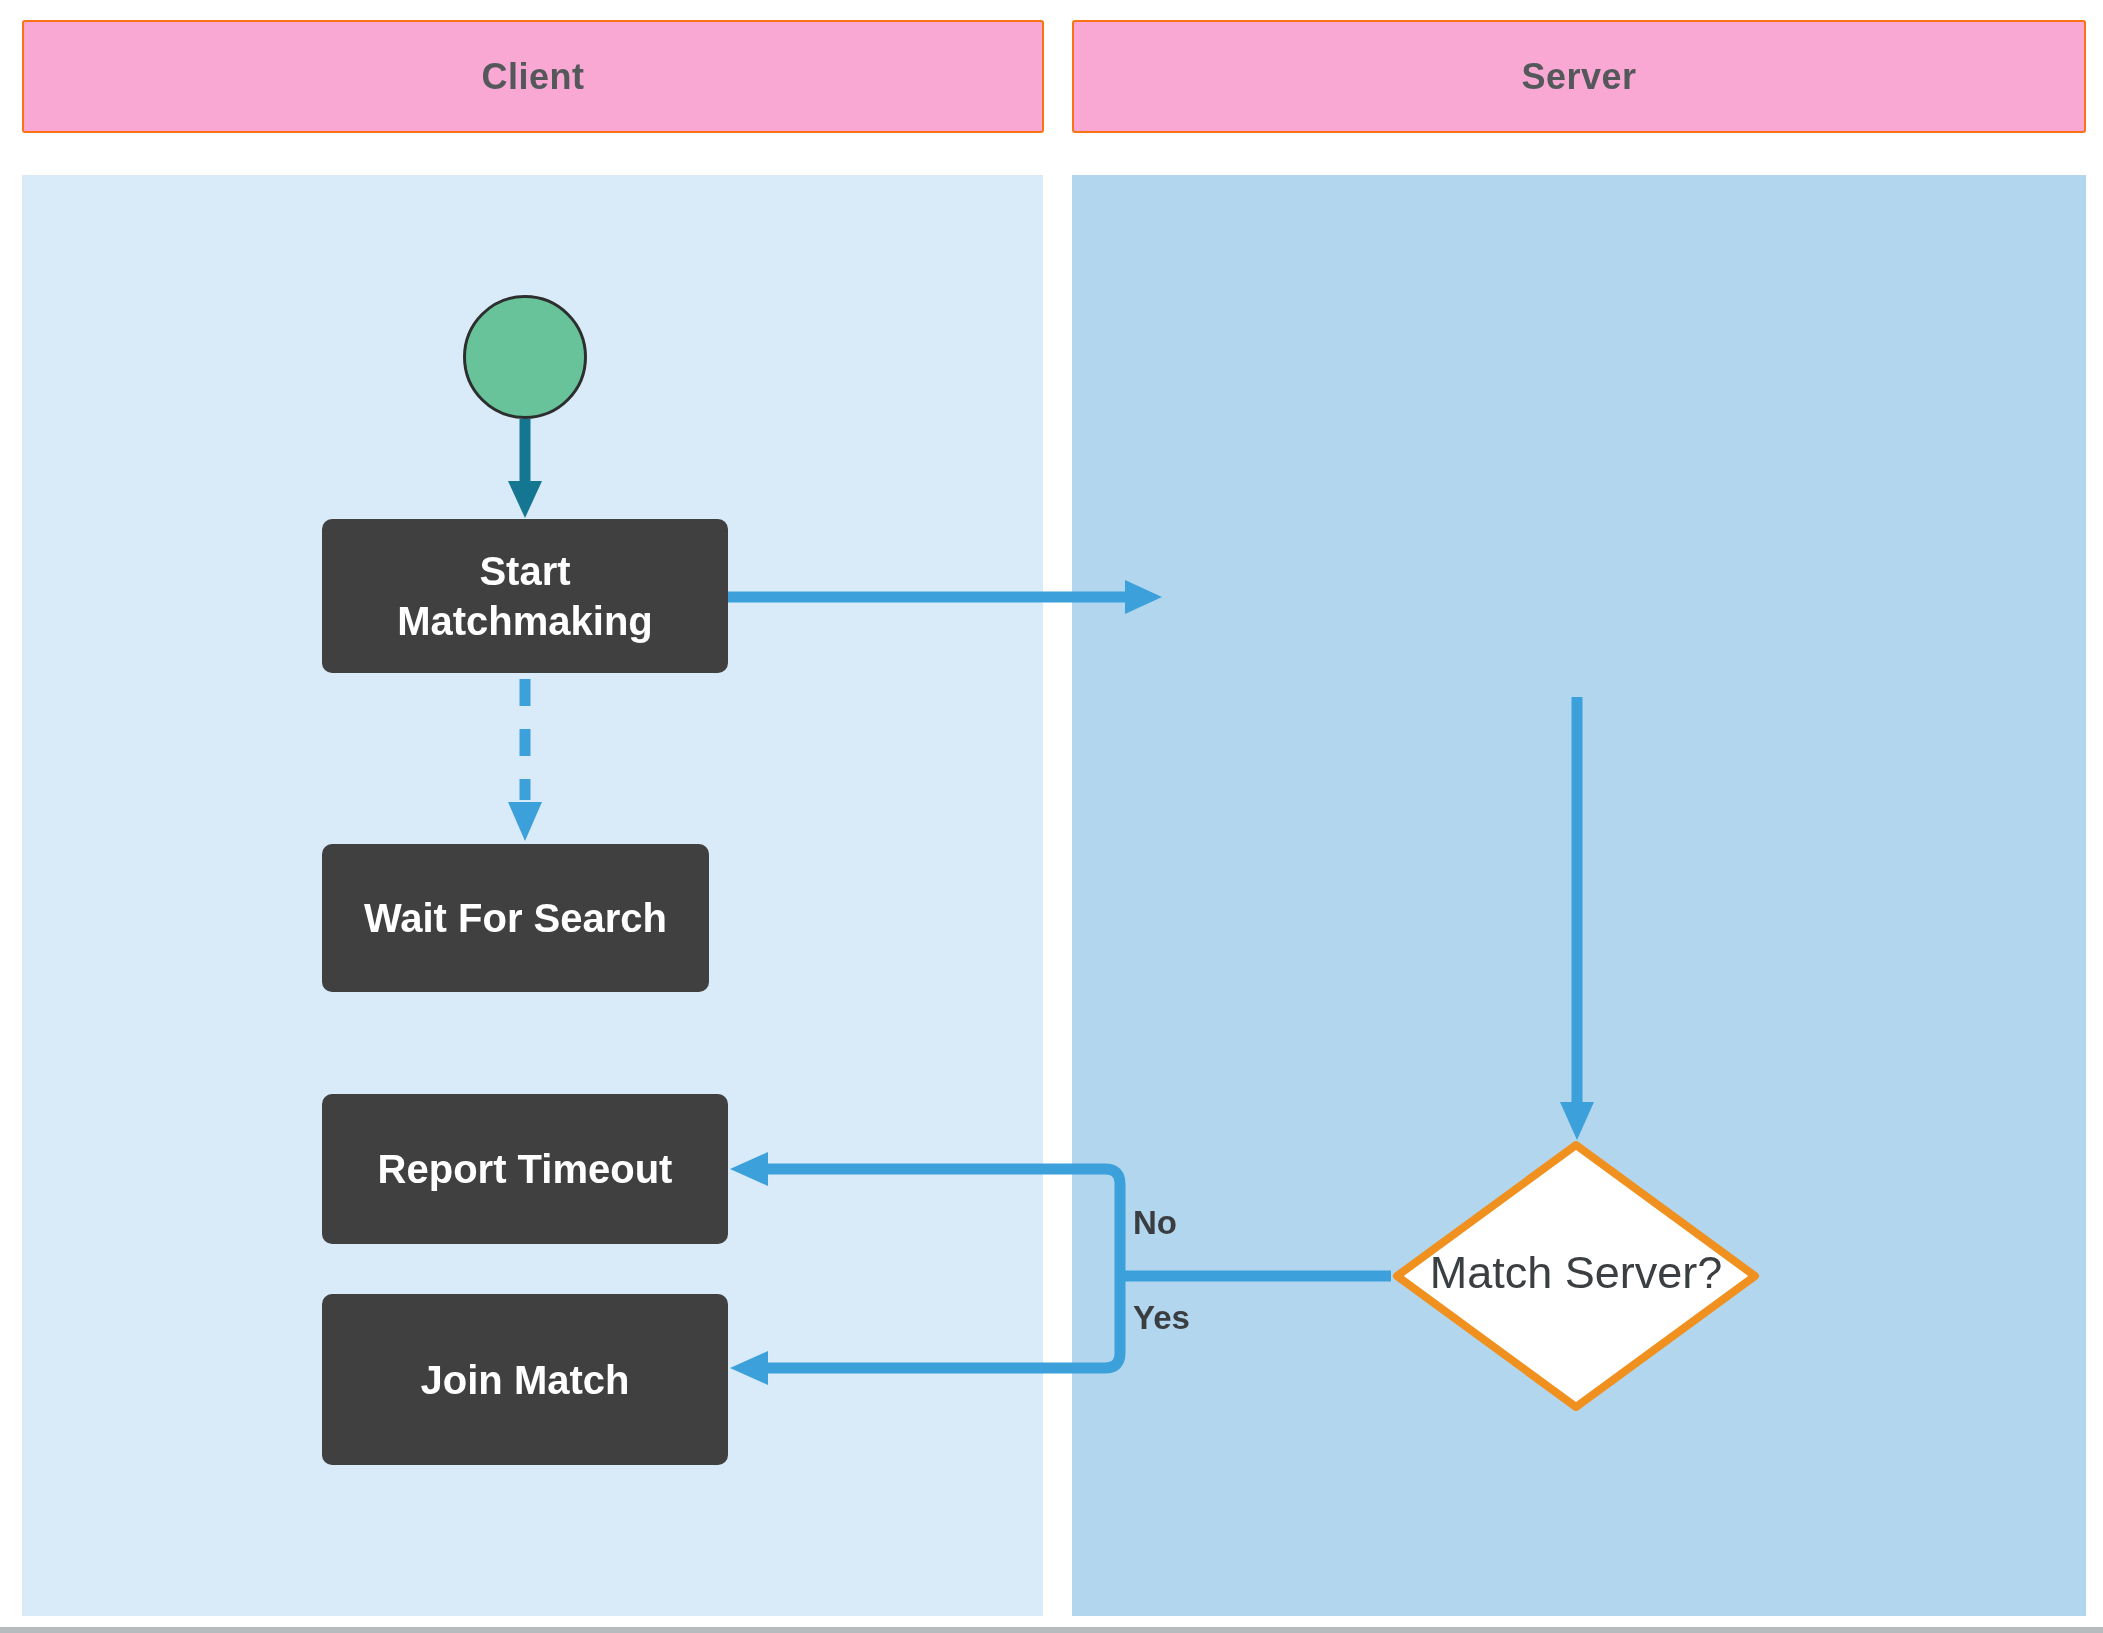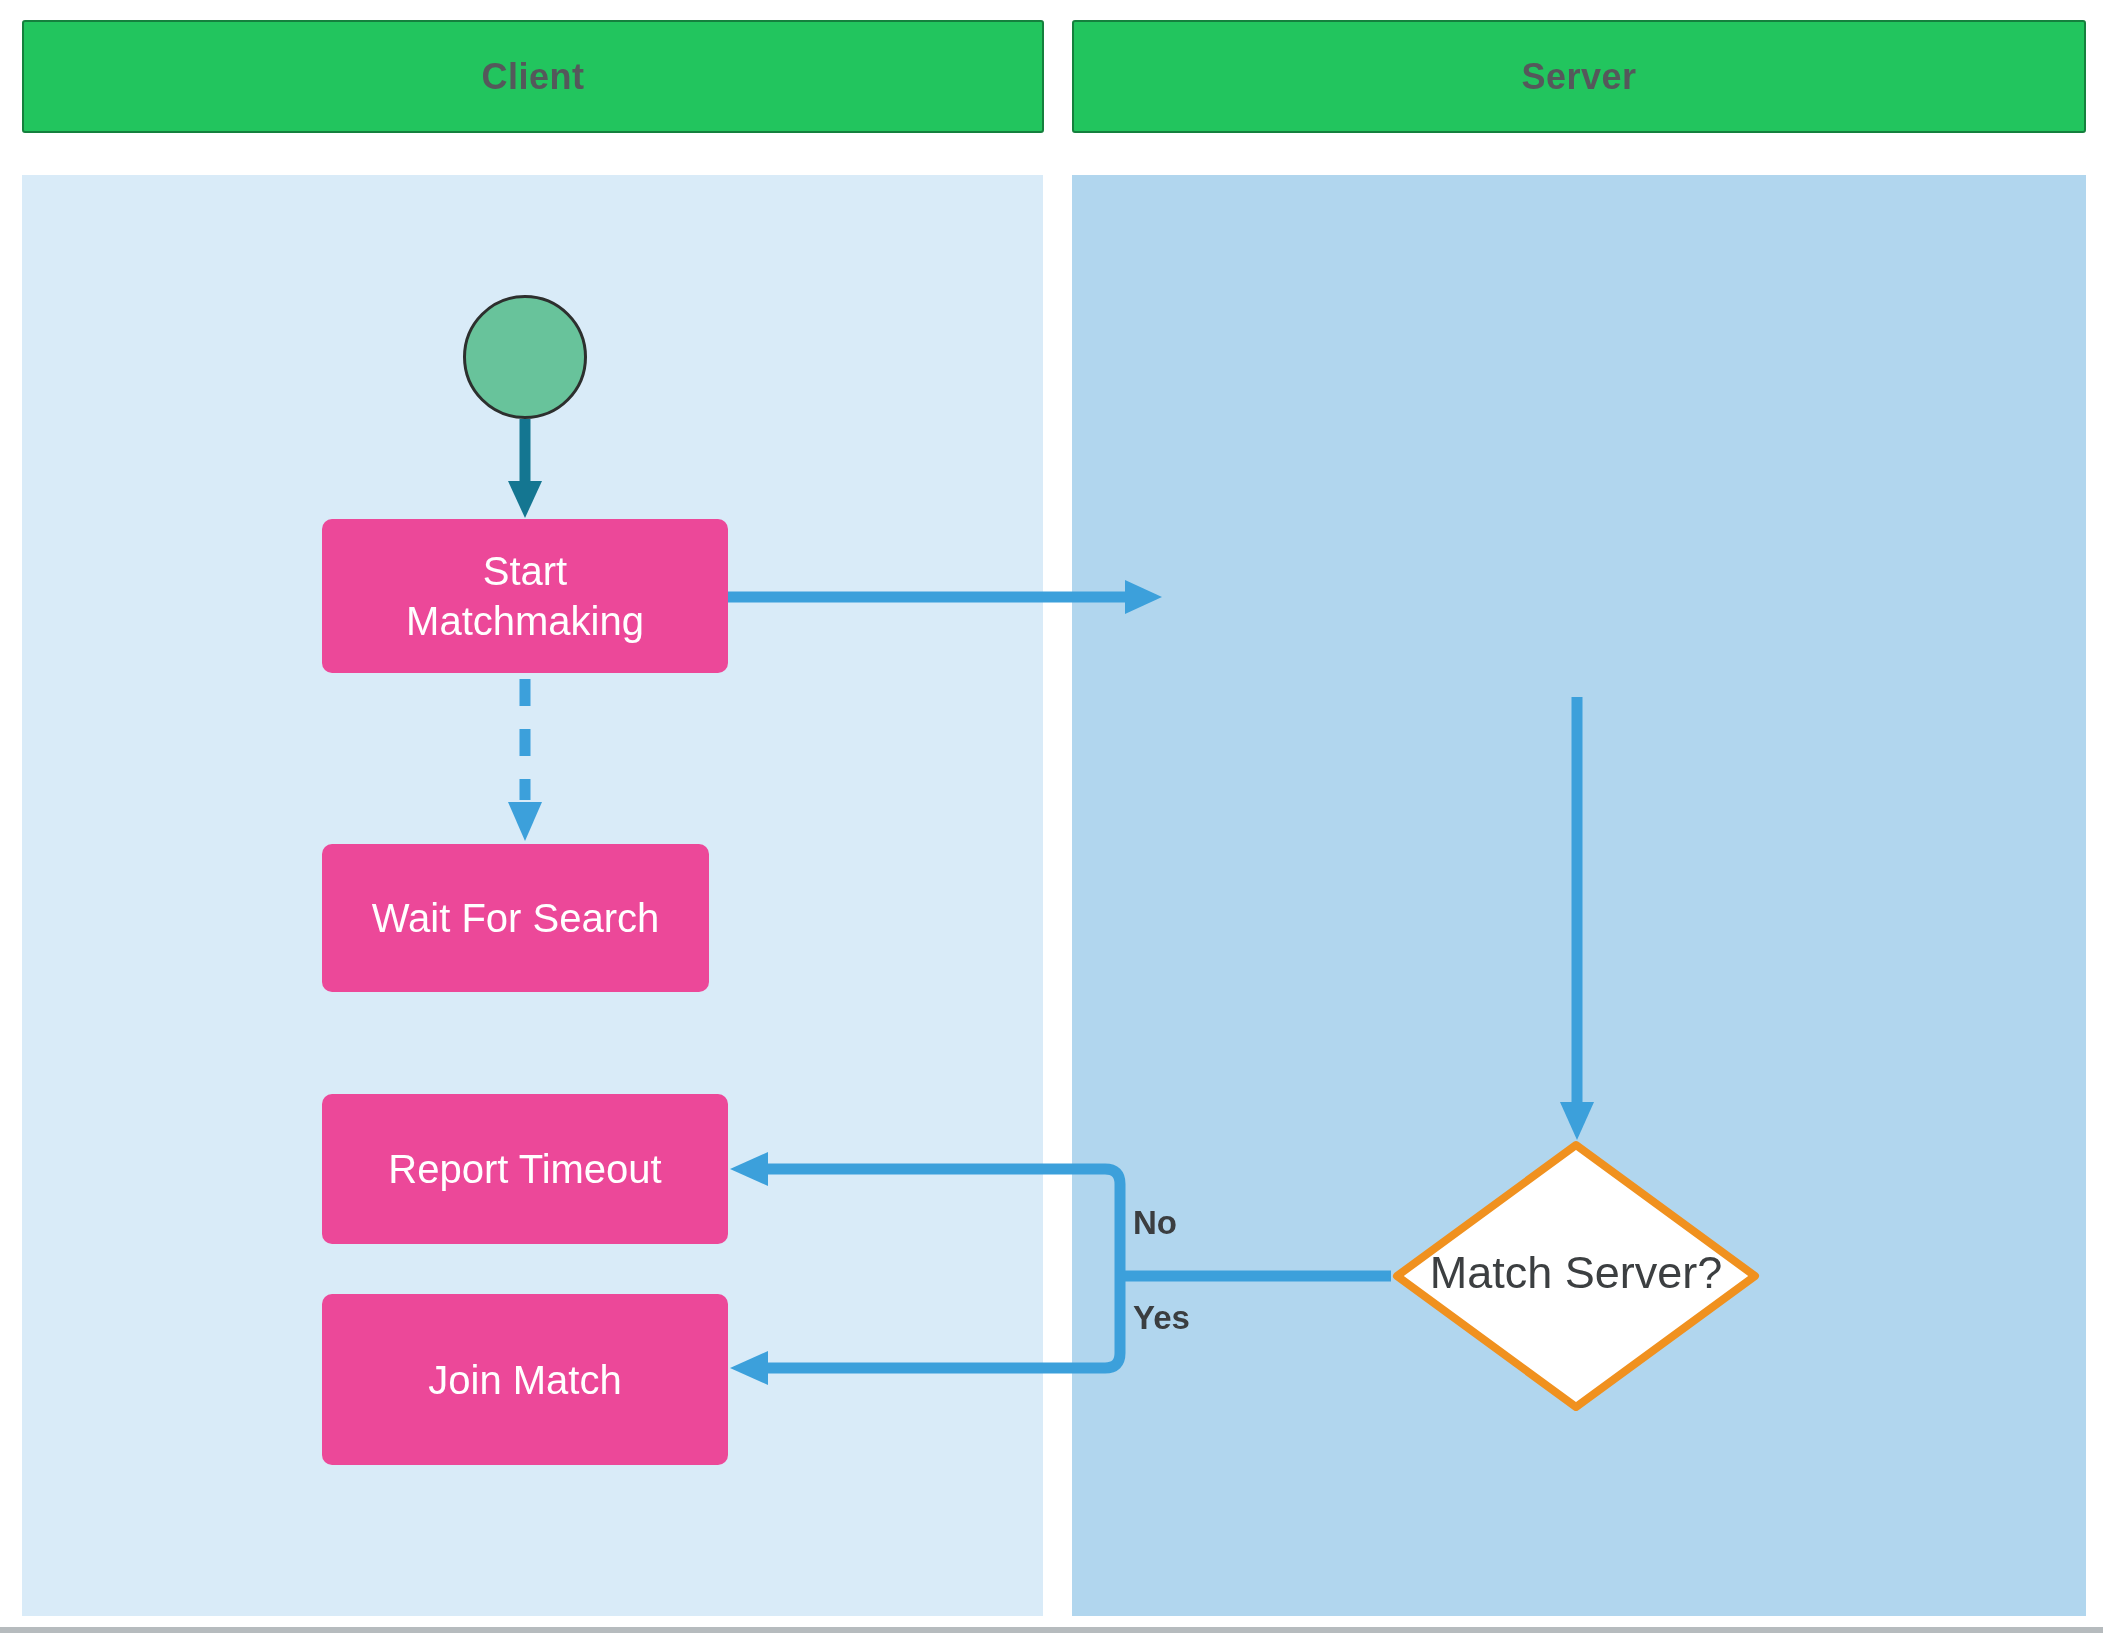--- a/index.html
+++ b/index.html
@@ -9,22 +9,22 @@
     height: 1633px;
     background: #ffffff;
     overflow: hidden;
     font-family: "Liberation Sans", "DejaVu Sans", sans-serif;
   }
   
   .lane-header {
     position: absolute;
     top: 20px;
     height: 113px;
-    background: #22c55e;
-    border: 2px solid #15803d;
+    background: #f9a8d4;
+    border: 2px solid #f97316;
     border-radius: 3px;
     box-sizing: border-box;
     display: flex;
     align-items: center;
     justify-content: center;
     font-size: 36px;
     font-weight: 700;
     color: #55585b;
     letter-spacing: 0.5px;
   }
@@ -42,27 +42,27 @@
   #edges-svg {
     position: absolute;
     left: 0; top: 0;
     width: 2103px; height: 1633px;
     pointer-events: none;
   }
   
   .node {
     position: absolute;
     border-radius: 10px;
-    background: #ec4899;
+    background: #404040;
     display: flex;
     align-items: center;
     justify-content: center;
     text-align: center;
     color: #ffffff;
-    font-weight: 400;
+    font-weight: 700;
     font-size: 40px;
     line-height: 1.25;
   }
   #node-start-circle {
     position: absolute;
     left: 463px; top: 295px;
     width: 124px; height: 124px;
     border-radius: 50%;
     background: #68c39b;
     border: 3px solid #2d2f2e;

